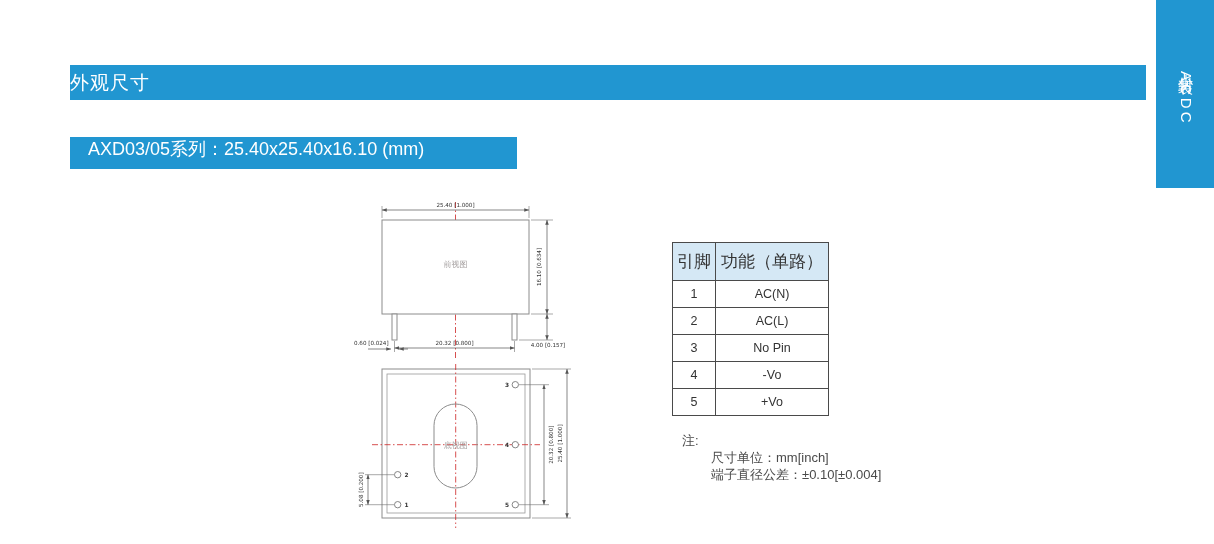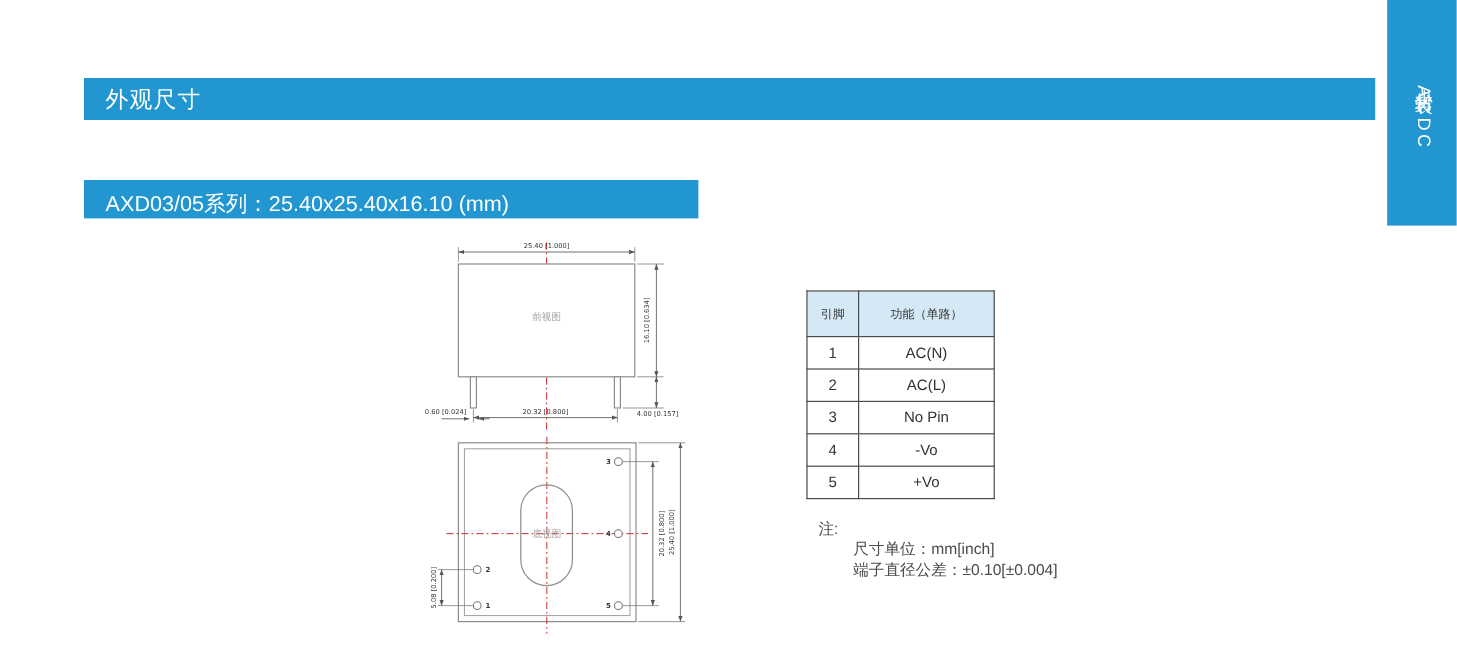--- a/index.html
+++ b/index.html
@@ -7,23 +7,23 @@
     --table-header-bg:#d5e8f5;
     --centerline-red:#cc2222;
   }
   *{margin:0;padding:0;box-sizing:border-box;}
   html,body{width:1214px;height:544px;background:#ffffff;overflow:hidden;
     font-family:"Liberation Sans","DejaVu Sans",sans-serif;}
   .page{position:relative;width:1214px;height:544px;background:#fff;}
 
   .title-bar{position:absolute;left:70px;top:65px;width:1076px;height:35px;
     background:var(--accent-blue);color:#fff;display:flex;align-items:center;
-    padding-left:18px;font-size:19px;letter-spacing:1px;}
-  .subtitle-bar{position:absolute;left:70px;top:150px;width:512px;height:32px;
-    background:var(--accent-blue);color:#fff;display:flex;align-items:flex-end;
+    font-size:19px;letter-spacing:1px;}
+  .subtitle-bar{position:absolute;left:70px;top:137px;width:447px;height:32px;
+    background:var(--accent-blue);color:#fff;display:flex;align-items:flex-start;
     padding-left:18px;font-size:18px;}
   .side-tab{position:absolute;right:0;top:0;width:58px;height:188px;
     background:var(--accent-blue);color:#fff;display:flex;align-items:center;
     justify-content:center;}
   .side-tab span{writing-mode:vertical-rl;font-size:15px;letter-spacing:3px;}
 
   svg{position:absolute;overflow:visible;}
   .fv{left:340px;top:192px;}
   .bv{left:340px;top:358px;}
   .outline{fill:#ffffff;stroke:#8c8c8c;stroke-width:1;}
@@ -34,21 +34,21 @@
   .center{stroke:var(--centerline-red);stroke-width:0.8;fill:none;
     stroke-dasharray:6 2.5 1.5 2.5;}
   .dimtext{font-size:5.6px;fill:#333;font-family:"DejaVu Sans",sans-serif;}
   .pinnum{font-size:5.8px;fill:#333;font-weight:bold;font-family:"DejaVu Sans",sans-serif;}
   .viewlabel{font-size:8px;fill:#a5a0a0;font-family:"DejaVu Sans",sans-serif;}
   .pincircle{fill:#fff;stroke:#777;stroke-width:0.9;}
 
   .pin-table{position:absolute;left:672px;top:242px;border-collapse:collapse;
     border:1.5px solid #4a4a4a;}
   .pin-table th{background:var(--table-header-bg);font-weight:normal;
-    font-size:10px;color:#333;height:38px;border:1px solid #4a4a4a;}
+    font-size:17px;color:#333;height:38px;border:1px solid #4a4a4a;}
   .pin-table td{font-size:12.5px;color:#333;height:27px;text-align:center;
     border:1px solid #4a4a4a;background:#fff;}
   .col-pin{width:43px;}
   .col-fn{width:113px;margin-top:11px;}
 
   .notes{position:absolute;left:682px;top:432px;font-size:13px;color:#4a4a4a;
     line-height:17px;}
   .notes .note-line{margin-left:29px;}
 </style>
 </head>

